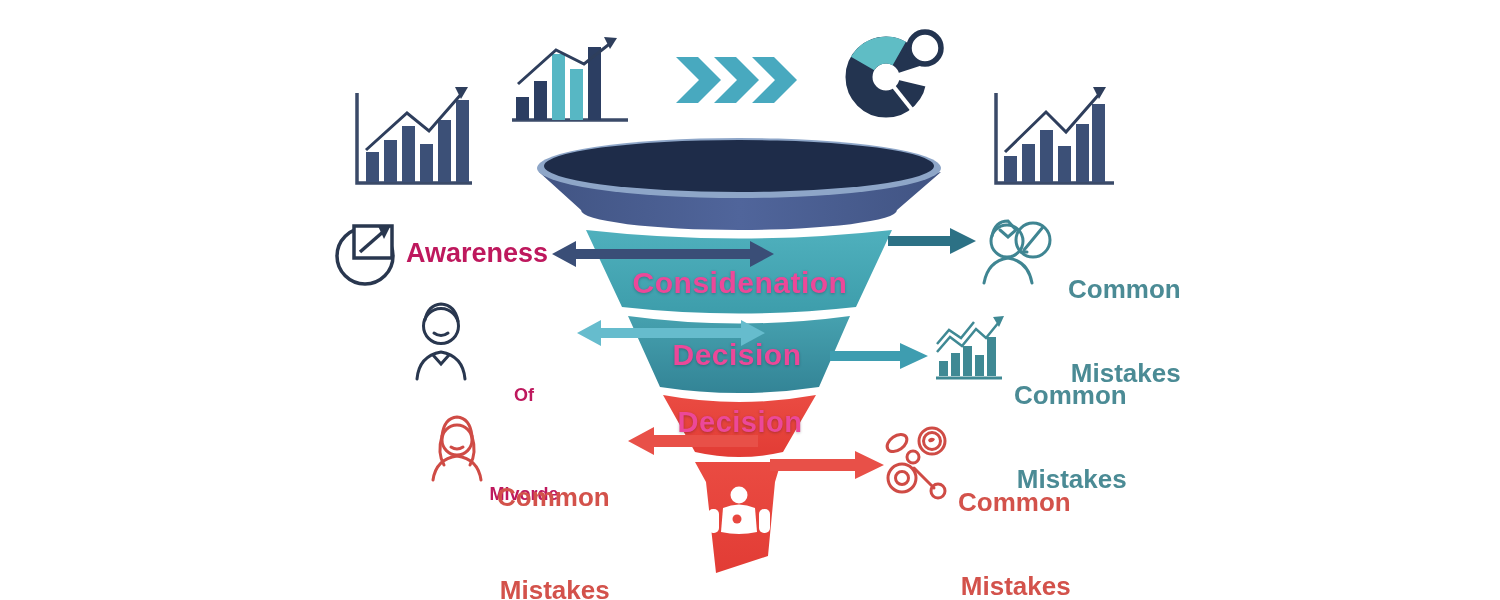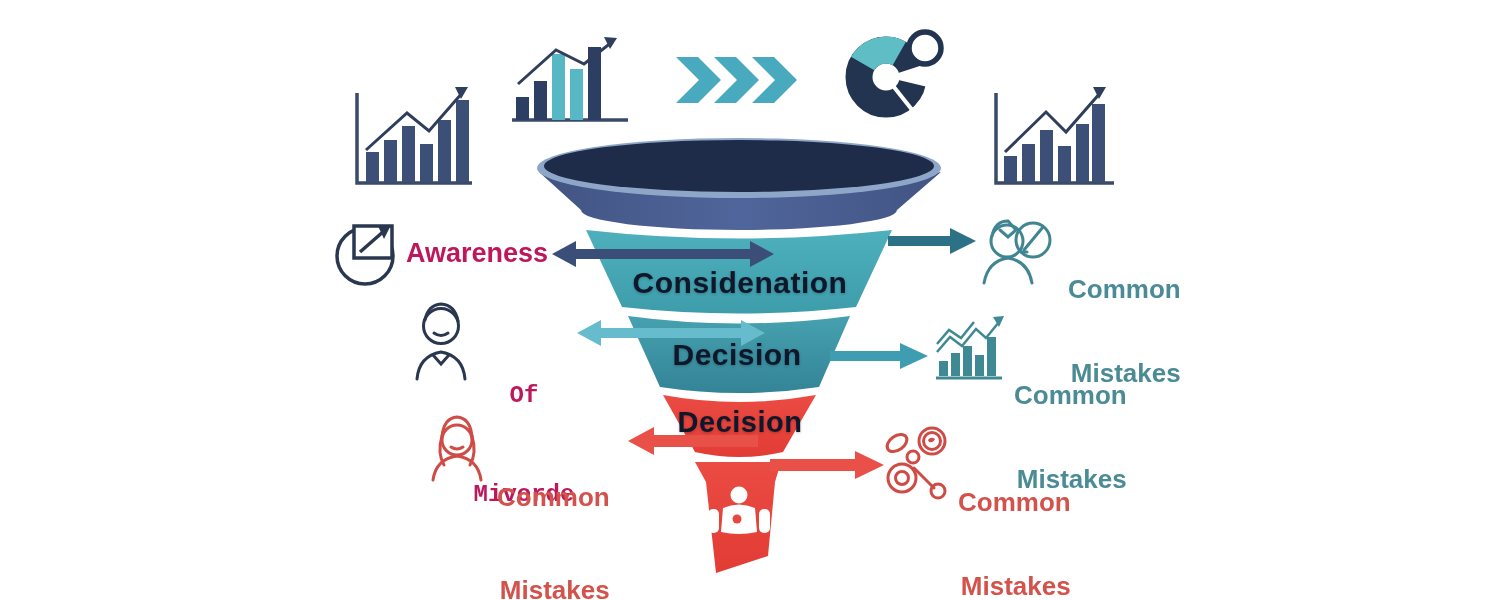--- a/index.html
+++ b/index.html
@@ -7,21 +7,21 @@
     position:relative;width:1500px;height:600px;background:#ffffff;overflow:hidden;
     font-family:"Liberation Sans", sans-serif;
   }
   .layer-svg{position:absolute;left:0;top:0;}
   .lbl{position:absolute;font-weight:bold;white-space:pre;}
   .lbl-navy{color:#be185d;}
   .lbl-teal{color:#4b8b95;}
   .lbl-red{color:#d3524b;}
   .funnel-label{
     position:absolute;transform:translateX(-50%);
-    color:#0f172a;font-weight:bold;font-size:30px;
+    color:#ec4899;font-weight:bold;font-size:30px;
     text-shadow:0 1px 3px rgba(0,0,0,0.25);
     letter-spacing:0.5px;
   }
   .two-line{line-height:28px;font-size:26px;text-align:right;}
 </style>
 </head>
 <body>
 
 <div class="canvas">
 
@@ -202,21 +202,21 @@
       <path d="M928,440 q3,-4 7,-1 q-2,4 -6,3 z" fill="#cf4b45" stroke="none"></path>
     </g>
   </svg>
 
   <div class="funnel-label" style="left:740px;top:266px;">Considenation</div>
   <div class="funnel-label" style="left:737px;top:338px;">Decision</div>
   <div class="funnel-label" style="left:740px;top:406px;font-size:29px;">Decision</div>
 
   <div class="lbl lbl-navy" style="left:406px;top:238px;font-size:27px;">Awareness</div>
 
-  <div class="lbl lbl-navy" style="left:468px;top:313px;width:112px;text-align:center;font-size:24px;line-height:33px;font-family:Liberation Mono, monospace;">
+  <div class="lbl lbl-navy" style="left:468px;top:313px;width:112px;text-align:center;font-size:18px;line-height:33px;">
     <div>Of</div>
     <div>Mivorde</div>
   </div>
 
   <div class="lbl lbl-red two-line" style="left:497px;top:420px;line-height:31px;">
     <div>Common</div>
     <div>Mistakes</div>
   </div>
 
   <div class="lbl lbl-teal two-line" style="left:1068px;top:219px;">

